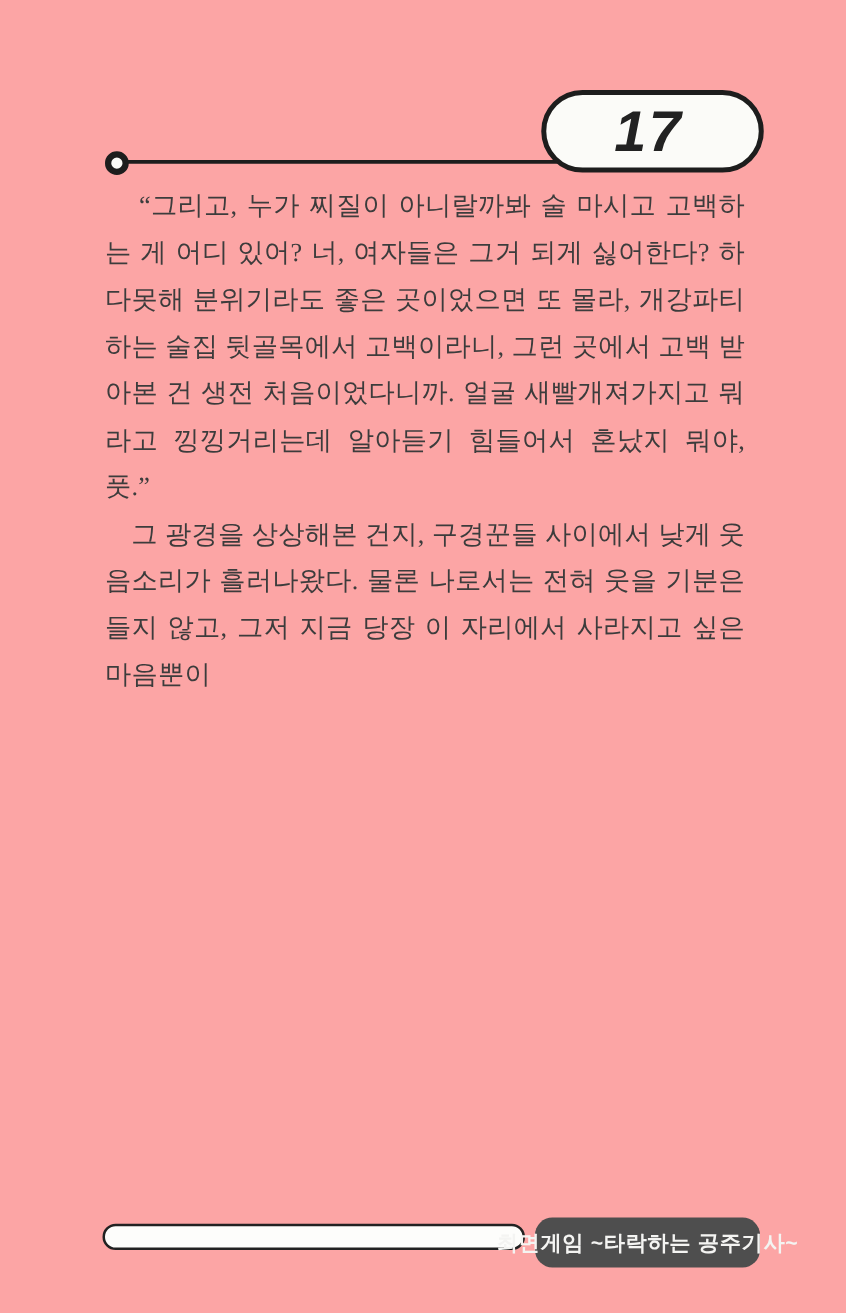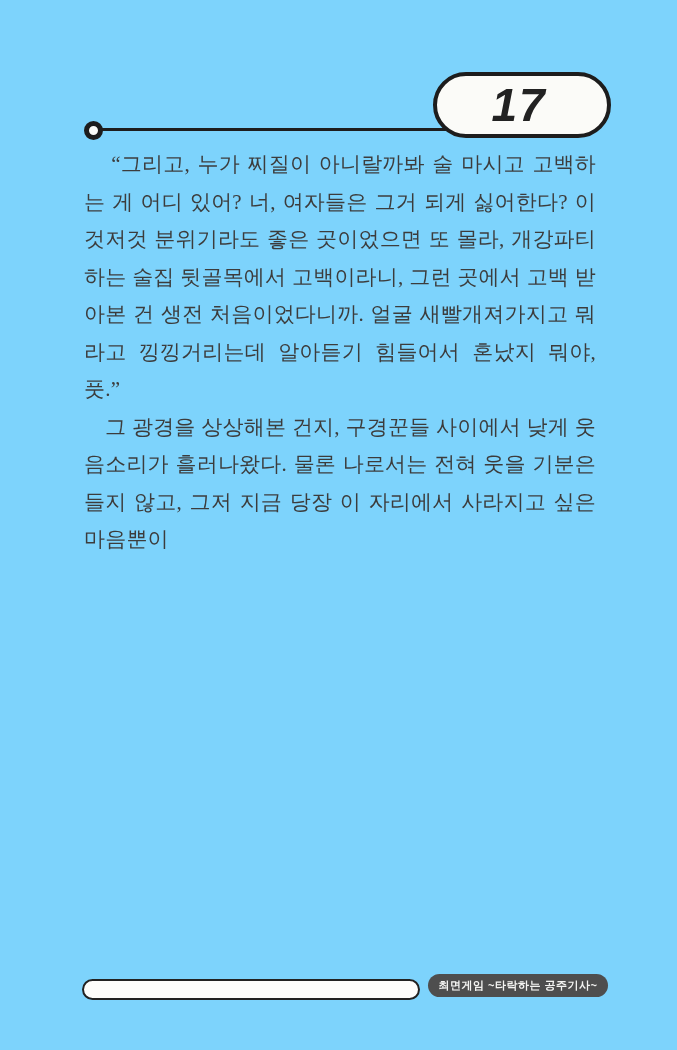--- a/index.html
+++ b/index.html
@@ -5,21 +5,21 @@
   html, body { margin: 0; padding: 0; }
   body {
     background: #e9e9e6;
     font-family: "Liberation Serif", "DejaVu Serif", serif;
   }
   .page {
     position: relative;
     width: 677px;
     height: 1050px;
     margin: 0 auto;
-    background: #7dd3fc;
+    background: #fca5a5;
     overflow: hidden;
   }
 
   
   .ring {
     position: absolute;
     left: 84px; top: 121px;
     width: 9px; height: 9px;
     border: 5px solid #1d1d1d;
     border-radius: 50%;
@@ -76,47 +76,47 @@
     position: absolute;
     left: 82px; top: 979px;
     width: 334px; height: 17px;
     border: 2.5px solid #222;
     border-radius: 11px;
     background: #fdfdfb;
   }
   .footer-badge {
     position: absolute;
     left: 428px; top: 974px;
-    width: 180px; height: 23px;
+    width: 180px; height: 40px;
     border-radius: 14px;
     background: #4e4e4e;
     color: #f4f4f2;
     display: flex;
     align-items: center;
     justify-content: center;
     font-family: "Liberation Sans", "DejaVu Sans", sans-serif;
-    font-size: 11px;
+    font-size: 17px;
     font-weight: bold;
     letter-spacing: 0.5px;
     white-space: nowrap;
   }
 </style>
 </head>
 <body>
 
 <div class="page">
 
   <span class="ring"></span>
   <div class="rule"></div>
   <div class="chapter-badge">
     <span class="chapter-number">17</span>
   </div>
 
   <main class="text-block" id="paragraphs" style="color: rgb(60, 60, 60);">
-      <p class="p-dialogue"><span class="seg-normal">“그리고, 누가 찌질이 아니랄까봐 술 마시고 고백하는 게 어디 있어? 너, 여자들은 그거 되게 싫어한다? 이것저것 분위기라도 좋은 곳이었으면 또 몰라, 개강파티하는 술집 뒷골목에서 고백이라니, 그런 곳에서 고백 받아본 건 생전 처음이었다니까. 얼굴 새빨개져가지고 뭐라고 낑낑거리는데 알아듣기 힘들어서 혼났지 뭐야, 풋.”</span></p>
+      <p class="p-dialogue"><span class="seg-normal">“그리고, 누가 찌질이 아니랄까봐 술 마시고 고백하는 게 어디 있어? 너, 여자들은 그거 되게 싫어한다? 하다못해 분위기라도 좋은 곳이었으면 또 몰라, 개강파티하는 술집 뒷골목에서 고백이라니, 그런 곳에서 고백 받아본 건 생전 처음이었다니까. 얼굴 새빨개져가지고 뭐라고 낑낑거리는데 알아듣기 힘들어서 혼났지 뭐야, 풋.”</span></p>
       <p class="p-narration"><span class="seg-normal">그 광경을 상상해본 건지, 구경꾼들 사이에서 낮게 웃음소리가 흘러나왔다. 물론 나로서는 전혀 웃을 기분은 들지 않고, 그저 지금 당장 이 자리에서 사라지고 싶은 마음뿐이</span></p>
     </main>
 
   <div class="footer-pill"></div>
   <div class="footer-badge" style="background: rgb(78, 78, 78); color: rgb(244, 244, 242);">
     <span>최면게임 ~타락하는 공주기사~</span>
   </div>
 
 </div>
 

